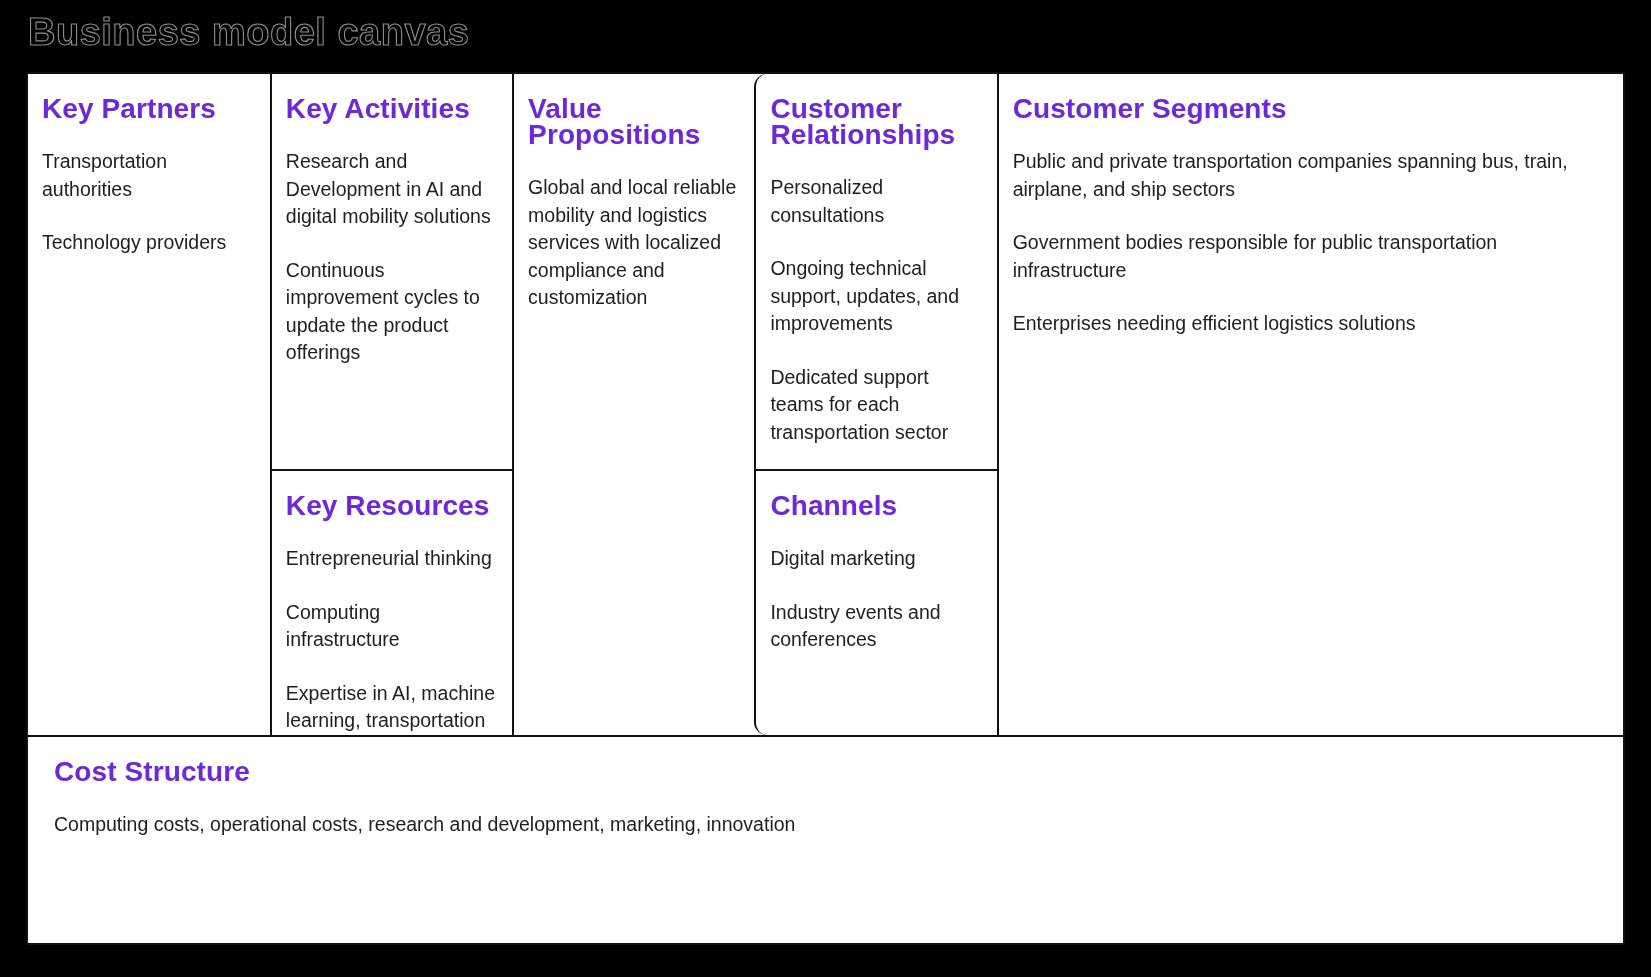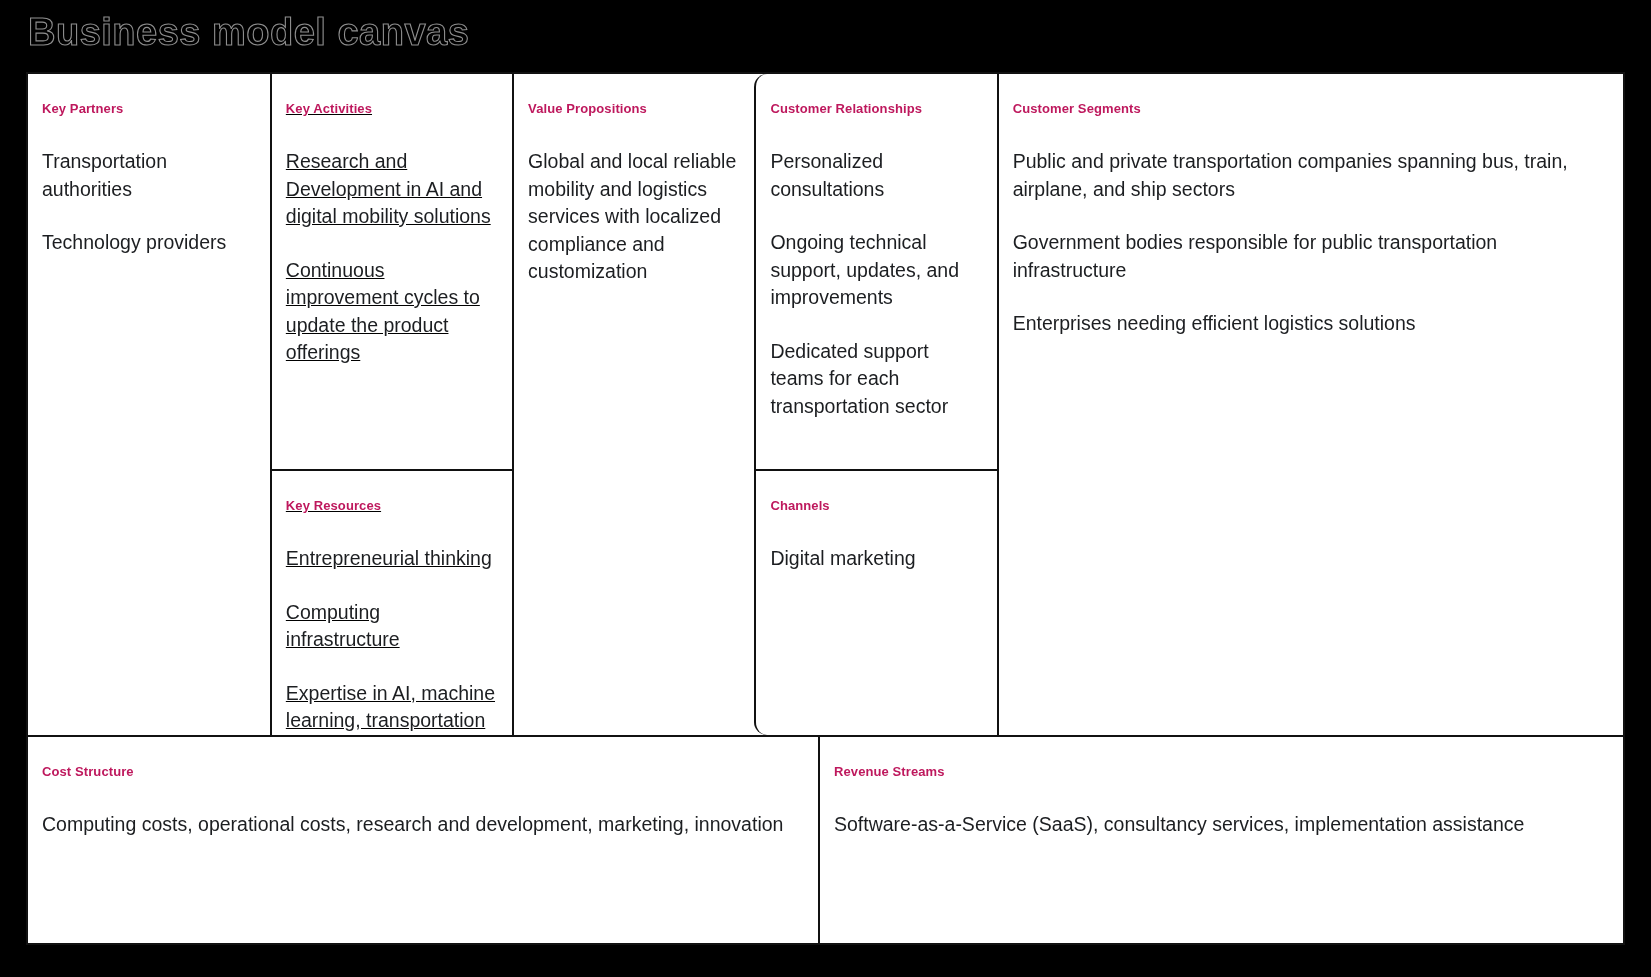--- a/index.html
+++ b/index.html
@@ -57,58 +57,58 @@
 
   .col {
     box-sizing: border-box;
     display: flex;
     flex-direction: column;
     min-width: 0;
   }
   .col + .col { border-left: 2px solid #111111; }
 
   .col-key-partners      { width: 314px; }
-  .col-key-activities    { width: 314px; text-decoration: underline; }
+  .col-key-activities    { width: 314px; }
   .col-value-props       { width: 314px; }
   .col-customer-rel      { width: 314px; border-radius: 13px; }
   .col-customer-seg      { flex: 1 1 auto; }
 
   .cell {
     box-sizing: border-box;
     padding: 22px 14px 10px 14px;
     min-width: 0;
     overflow: hidden;
   }
   .cell-split-top    { flex: 0 0 395px; }
   .cell-split-bottom { flex: 1 1 auto; border-top: 2px solid #111111; }
   .cell-full         { flex: 1 1 auto; }
 
   .cell-title {
-    font-size: 13px;
+    font-size: 28px;
     font-weight: 700;
-    color: #be185d;
+    color: #6d28d9;
     line-height: 26px;
     margin-bottom: 26px;
     letter-spacing: 0.1px;
   }
   .cell-item {
     font-size: 19.5px;
     font-weight: 400;
     color: #1c1e21;
     line-height: 27.5px;
     margin-bottom: 26px;
   }
   .cell-item:last-child { margin-bottom: 0; }
 
   
   .col-cost    { width: 790px; }
   .col-revenue { flex: 1 1 auto; }
   .cell-wide {
     box-sizing: border-box;
-    padding: 22px 16px 10px 14px;
+    padding: 22px 16px 10px 26px;
   }
   .cell-wide .cell-title { margin-bottom: 26px; }
 </style>
 </head>
 <body>
 
 <div id="canvas-title">Business model canvas</div>
 
 <div id="bmc">
 
@@ -147,20 +147,21 @@
       <div class="cell cell-split-top">
         <div class="cell-title">Customer Relationships</div>
         <div class="cell-item">Personalized consultations</div>
         <div class="cell-item">Ongoing technical support, updates, and improvements</div>
         <div class="cell-item">Dedicated support teams for each transportation sector</div>
 
       </div>
       <div class="cell cell-split-bottom">
         <div class="cell-title">Channels</div>
         <div class="cell-item">Digital marketing</div>
+        <div class="cell-item">Industry events and conferences</div>
       </div>
     </div>
 
     <div class="col col-customer-seg">
       <div class="cell cell-full">
         <div class="cell-title">Customer Segments</div>
         <div class="cell-item">Public and private transportation companies spanning bus, train, airplane, and ship sectors</div>
         <div class="cell-item">Government bodies responsible for public transportation infrastructure</div>
         <div class="cell-item">Enterprises needing efficient logistics solutions</div>
       </div>
@@ -170,22 +171,16 @@
 
   <div class="bottom-row">
 
     <div class="col col-cost">
       <div class="cell-wide">
         <div class="cell-title">Cost Structure</div>
         <div class="cell-item">Computing costs, operational costs, research and development, marketing, innovation</div>
       </div>
     </div>
 
-    <div class="col col-revenue">
-      <div class="cell-wide">
-        <div class="cell-title">Revenue Streams</div>
-        <div class="cell-item">Software-as-a-Service (SaaS), consultancy services, implementation assistance</div>
-      </div>
-    </div>
 
   </div>
 
 </div>
 
 </body></html>

